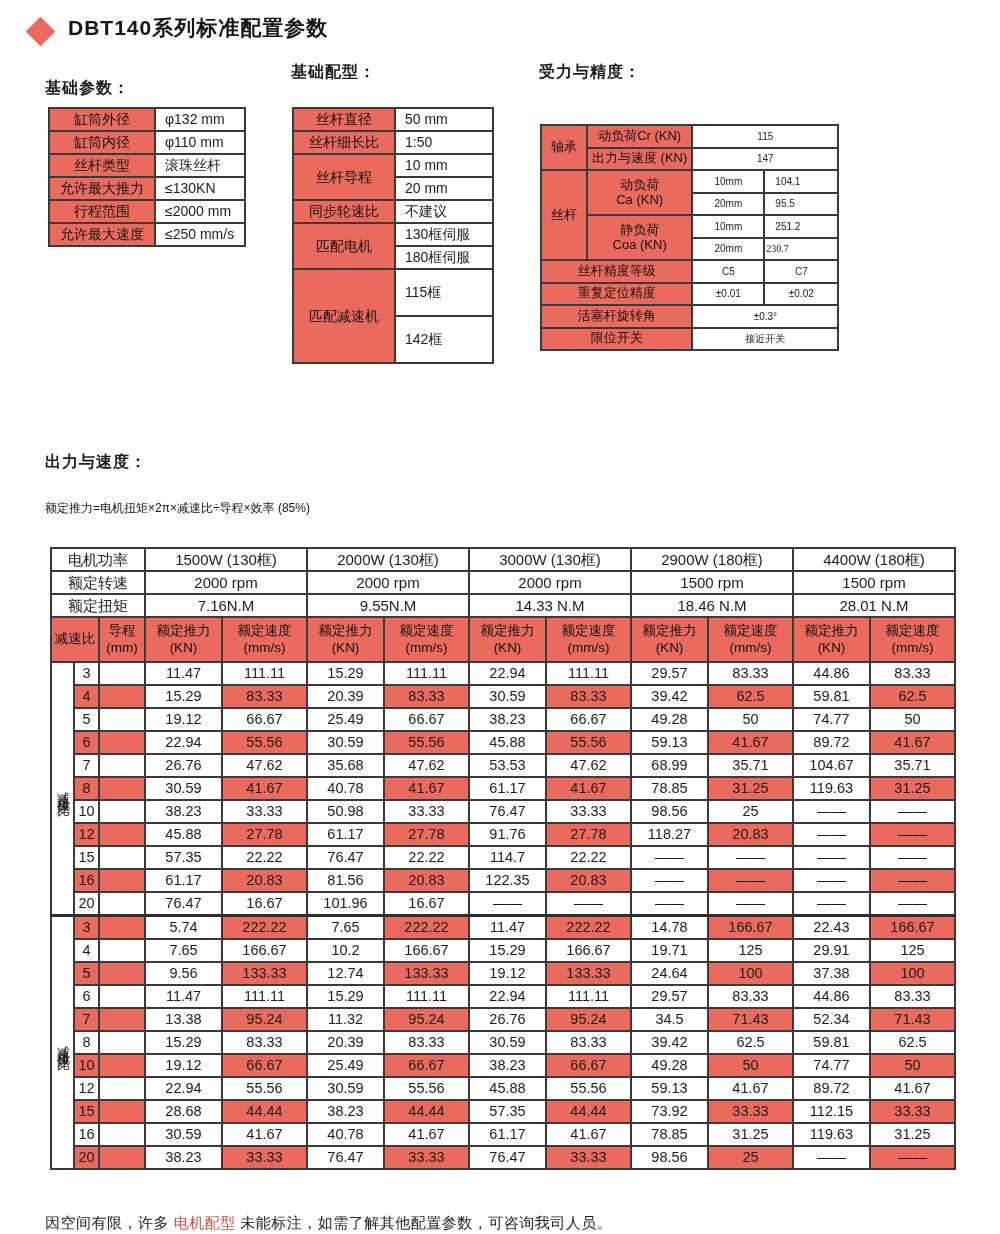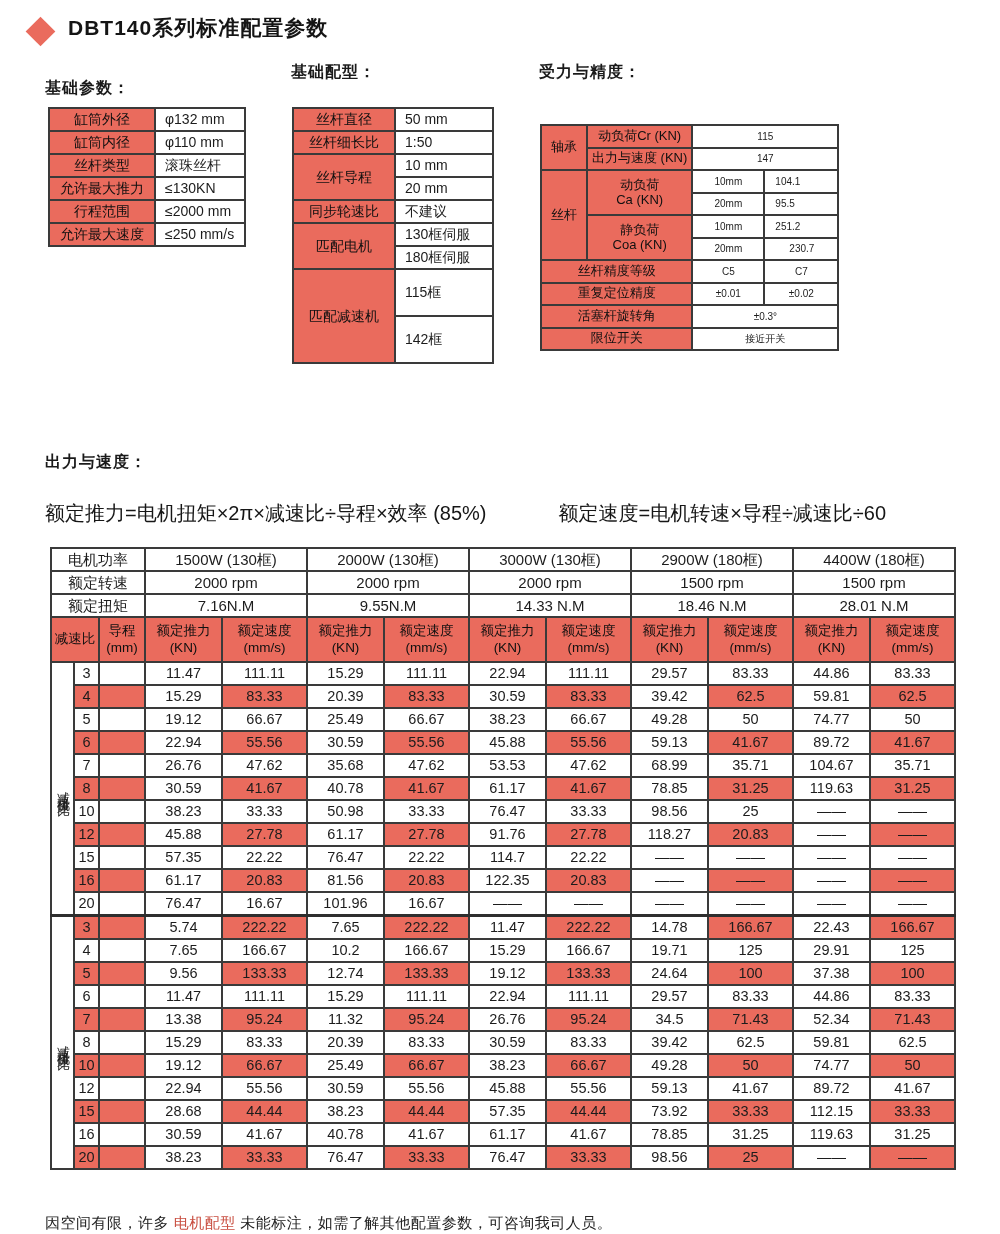--- a/index.html
+++ b/index.html
@@ -22,21 +22,21 @@
   .red{background:#EA6B5D;color:#101010;text-align:center;}
   .val{background:#ffffff;text-align:left;padding-left:9px;}
   .ctr{text-align:center;}
   
   #t-basic td{height:21px;}
   #t-config td{height:21px;}
   #t-config td.tall{height:45px;}
   #t-force td{height:20.5px;font-size:13px;}
   #t-force td.vals{font-size:10px;}
   
-  .formula-row{display:flex;gap:72px;font-size:20px;color:#161616;}
+  .formula-row{display:flex;gap:72px;font-size:12px;color:#161616;}
   
   #t-motor td{height:21px;text-align:center;padding:0 2px;font-size:14.5px;}
   #t-motor .hdr{font-size:15px;}
   #t-motor .red2{background:#EA6B5D;color:#101010;font-size:13.5px;white-space:normal;line-height:1.25;}
   #t-motor td.hl{background:#EA6B5D;}
   #t-motor .vlabel{
     background:#ffffff;font-size:13px;letter-spacing:3px;
     writing-mode:vertical-rl;text-orientation:upright;
     text-align:center;padding:0;white-space:normal;
   }
@@ -159,21 +159,21 @@
       <td class="ctr vals">20mm</td>
       <td class="vals" style="padding-left:10px;margin-top:41px;">95.5</td>
     </tr>
     <tr>
       <td class="red" rowspan="2" style="white-space:normal;"><span>静负荷</span><br><span>Coa (KN)</span></td>
       <td class="ctr vals">10mm</td>
       <td class="vals" style="padding-left:10px;">251.2</td>
     </tr>
     <tr>
       <td class="ctr vals">20mm</td>
-      <td class="vals" style="padding-left:24px;">230.7</td>
+      <td class="vals" style="padding-left:1px;font-family:Liberation Serif, serif;">230.7</td>
     </tr>
     <tr>
       <td class="red" colspan="2">丝杆精度等级</td>
       <td class="ctr vals">C5</td>
       <td class="ctr vals">C7</td>
     </tr>
     <tr>
       <td class="red" colspan="2">重复定位精度</td>
       <td class="ctr vals">±0.01</td>
       <td class="ctr vals">±0.02</td>
@@ -185,21 +185,20 @@
     <tr>
       <td class="red" colspan="2">限位开关</td>
       <td class="ctr vals" colspan="2">接近开关</td>
     </tr>
   </tbody>
 </table>
 
 <div class="abs sec-head" style="left:45px;top:452px;">出力与速度：</div>
 <div class="abs formula-row" style="left:45px;top:500px;">
   <span>额定推力=电机扭矩×2π×减速比÷导程×效率 (85%)</span>
-  <span>额定速度=电机转速×导程÷减速比÷60</span>
 </div>
 
 <table id="t-motor" class="abs" style="left:50px;top:547px;border-radius:10px;">
   <colgroup>
     <col style="width:23px">
       <col style="width:25px">
       <col style="width:46px">
     <col style="width:77px">
       <col style="width:85px">
     <col style="width:77px">

